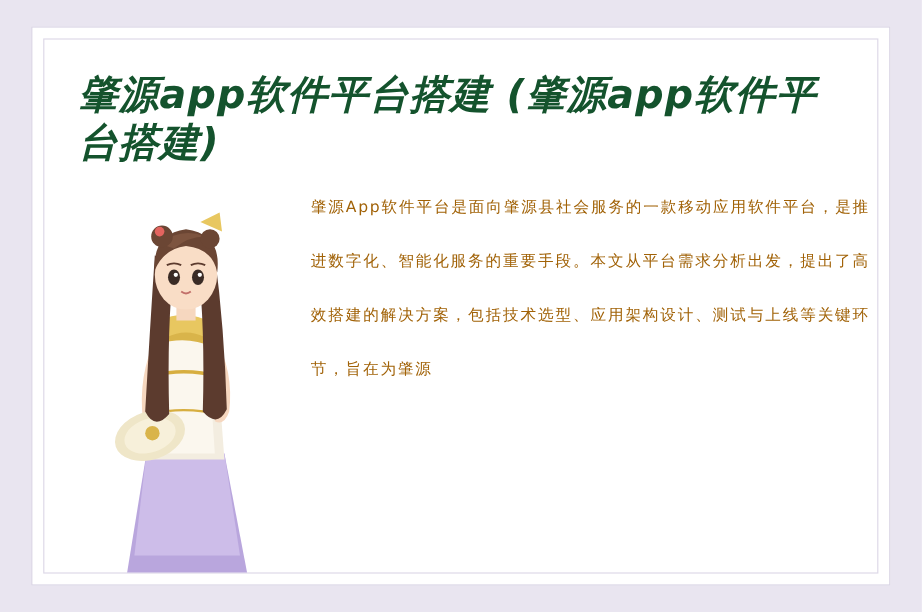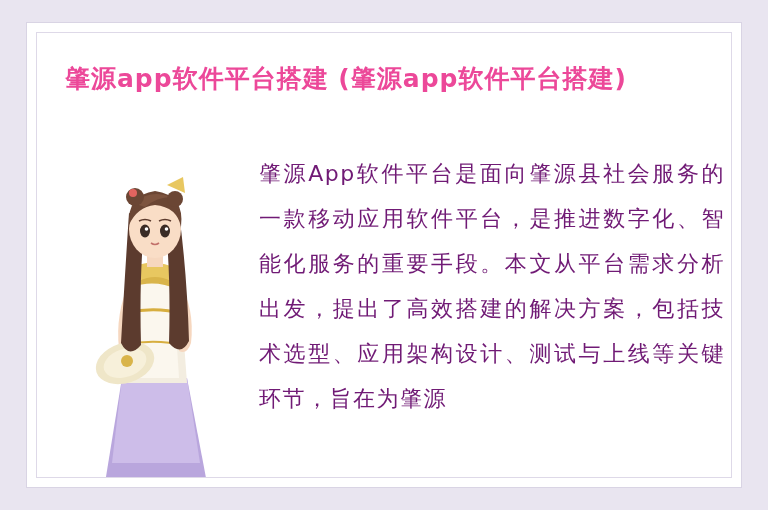--- a/index.html
+++ b/index.html
@@ -39,34 +39,35 @@
     box-sizing: border-box;
     overflow: hidden;
   }
   .title {
     position: absolute;
     left: 28px;
     top: 26px;
     width: 640px;
     font-family: "DejaVu Sans", sans-serif;
     font-weight: bold;
-    font-size: 25px;
+    font-size: 33px;
     line-height: 40px;
-    color: #ec4899;
+    color: #14532d;
     letter-spacing: 1px;
+    font-style: italic;
   }
   .body-text {
     position: absolute;
     left: 222px;
     top: 118px;
     right: 6px;
     font-family: "DejaVu Sans", sans-serif;
-    font-size: 22px;
+    font-size: 13px;
     line-height: 45px;
-    color: #701a75;
+    color: #a16207;
     letter-spacing: 1.5px;
     text-align: justify;
   }
   
   .illustration {
     position: absolute;
     left: 30px;
     top: 130px;
     width: 175px;
     height: 330px;

